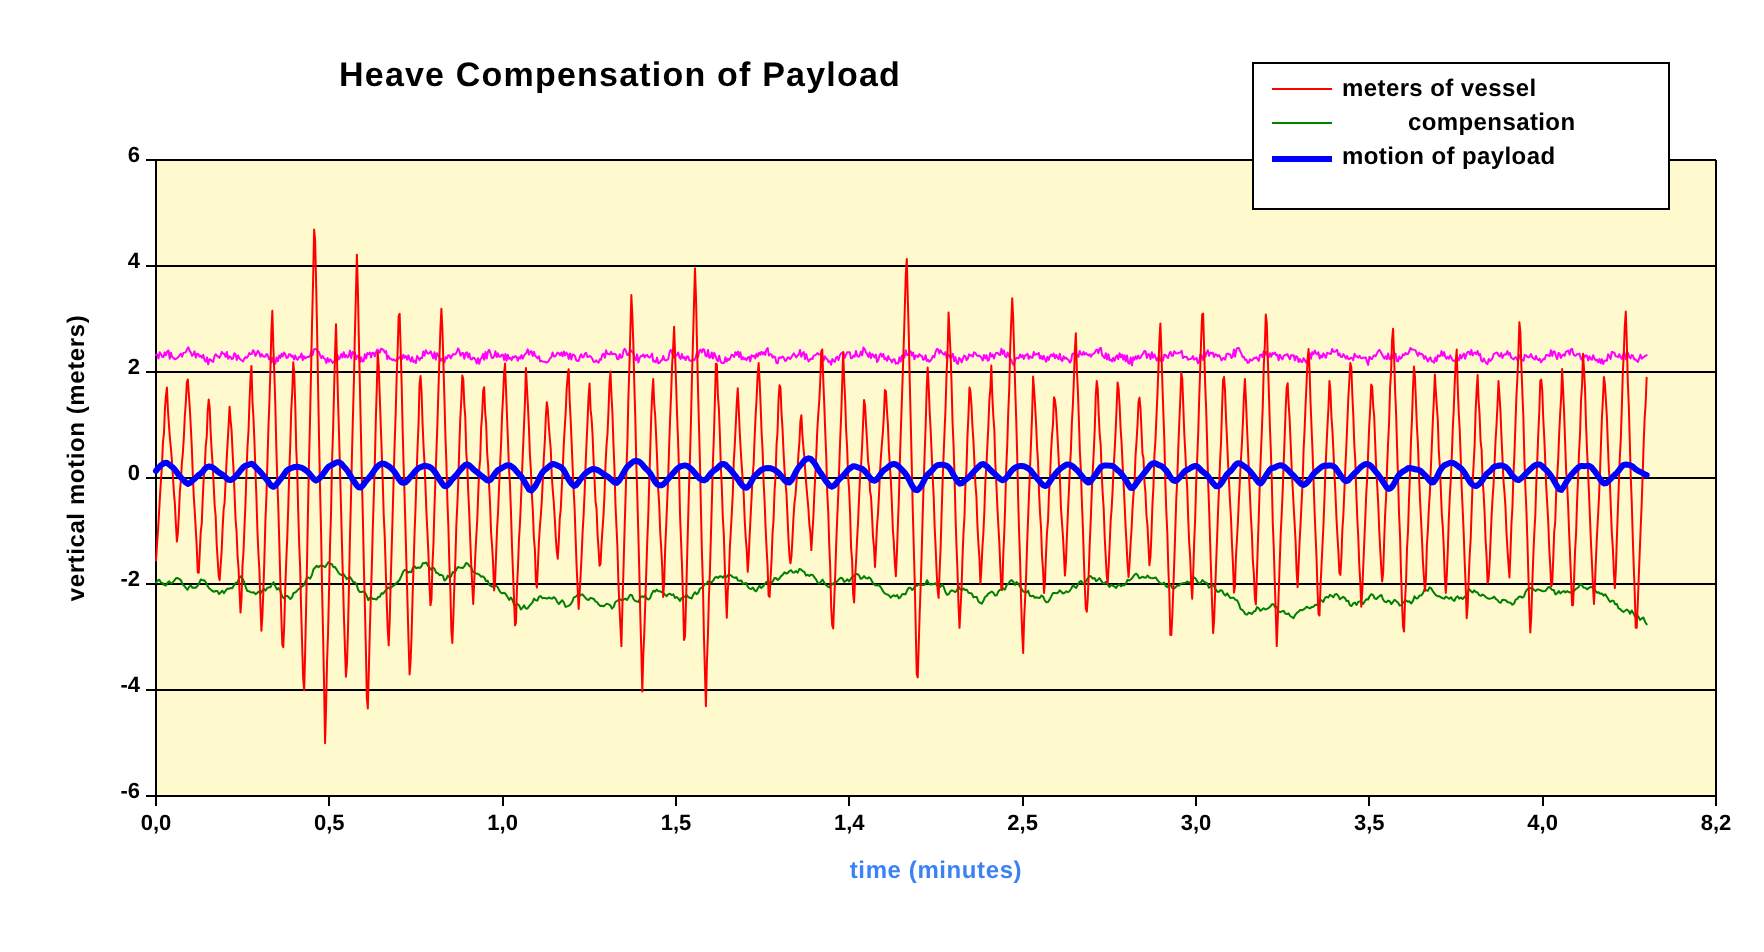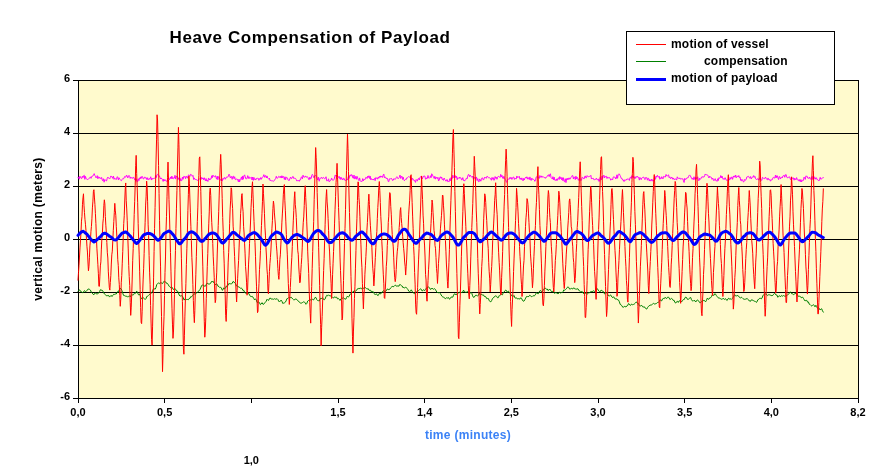--- a/index.html
+++ b/index.html
@@ -181,36 +181,36 @@
       <div class="tick-label ytick" style="left: 36px; top: 337px;">-4</div>
       <div class="tick-label ytick" style="left: 36px; top: 284px;">-2</div>
       <div class="tick-label ytick" style="left: 36px; top: 231px;">0</div>
       <div class="tick-label ytick" style="left: 36px; top: 178px;">2</div>
       <div class="tick-label ytick" style="left: 36px; top: 125px;">4</div>
       <div class="tick-label ytick" style="left: 36px; top: 72px;">6</div>
     </div>
   <div id="xtick-layer">
       <div class="tick-label xtick" style="left: 58px; top: 406px;">0,0</div>
       <div class="tick-label xtick" style="left: 144.667px; top: 406px;">0,5</div>
-      <div class="tick-label xtick" style="left: 231.333px; top: 406px; margin-top: 48px;">1,0</div>
+      <div class="tick-label xtick" style="left: 231.333px; top: 406px;">1,0</div>
       <div class="tick-label xtick" style="left: 318px; top: 406px;">1,5</div>
       <div class="tick-label xtick" style="left: 404.667px; top: 406px;">1,4</div>
       <div class="tick-label xtick" style="left: 491.333px; top: 406px;">2,5</div>
       <div class="tick-label xtick" style="left: 578px; top: 406px;">3,0</div>
       <div class="tick-label xtick" style="left: 664.667px; top: 406px;">3,5</div>
       <div class="tick-label xtick" style="left: 751.333px; top: 406px;">4,0</div>
       <div class="tick-label xtick" style="left: 838px; top: 406px;">8,2</div>
     </div>
 
   <div id="legend-box">
       <div class="legend-row" style="top: 3px;">
         <span class="legend-swatch">
           <i style="border-top: 1px solid rgb(255, 0, 0);"></i>
         </span>
-        <span class="legend-text">motion of vessel</span>
+        <span class="legend-text">meters of vessel</span>
       </div>
       <div class="legend-row" style="top: 20px; gap: 33px;">
         <span class="legend-swatch">
           <i style="border-top: 1px solid rgb(0, 128, 0);"></i>
         </span>
         <span class="legend-text">compensation</span>
       </div>
       <div class="legend-row" style="top: 37px;">
         <span class="legend-swatch">
           <i style="border-top: 3px solid rgb(0, 0, 255);"></i>

